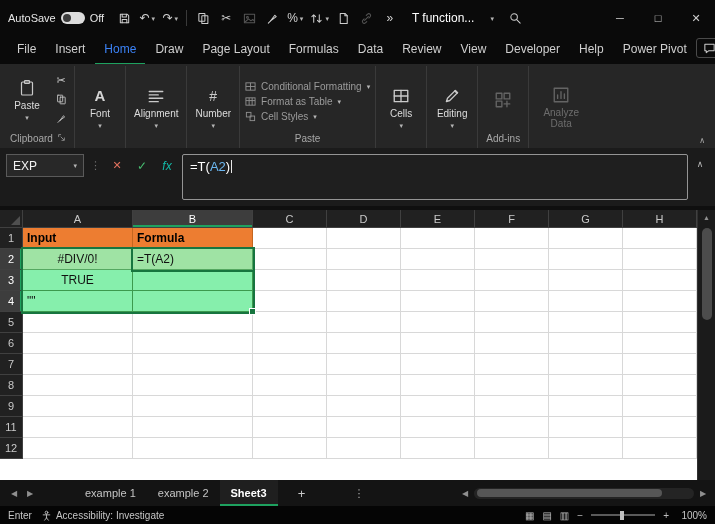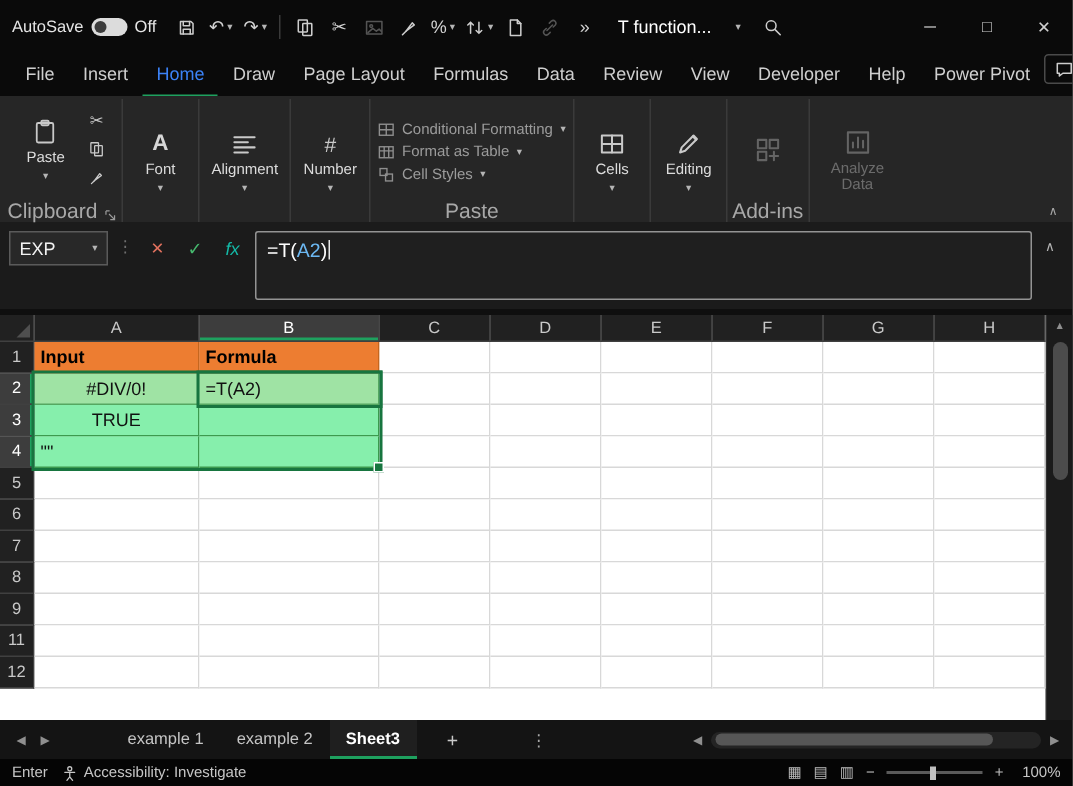--- a/index.html
+++ b/index.html
@@ -14,48 +14,48 @@
 .knob{position:absolute;left:2px;top:2px;width:8px;height:8px;border-radius:50%;background:#3c3c3c}
 .tbtn{height:26px;min-width:22px;display:flex;align-items:center;justify-content:center;gap:2px;color:#d2d2d2;font-size:12px;padding:0 3px}
 .chev{font-size:7px;color:#b5b5b5;line-height:1}
 .dim{opacity:.38}
 .tb-sep{width:1px;height:16px;background:#3a3a3a;margin:0 4px}
 .doc-title{display:flex;align-items:center;gap:16px;color:#fff;font-size:12px;margin:0 10px;white-space:nowrap}
 .win-controls{margin-left:auto;display:flex;height:36px}
 .win-controls .tbtn{width:38px;height:36px;font-size:11px;color:#cfcfcf}
 .i13{width:13px;height:13px;fill:none;stroke:#cdcdcd;stroke-width:1.1;stroke-linecap:round;stroke-linejoin:round}
 
-.tabrow{height:28px;background:#0a0a0a;display:flex;align-items:flex-start;padding:0 8px;flex:none}
+.tabrow{height:28px;background:#0a0a0a;display:flex;align-items:center;padding:0 8px;flex:none}
 #ribbon-tabs{display:flex;align-items:flex-end;gap:1px}
 .rtab{padding:6px 9px 7px;font-size:12px;color:#cfcfcf;border-bottom:2px solid transparent;white-space:nowrap}
 .rtab.active{color:#3b82f6;border-bottom-color:#1ea15f}
 .tab-actions{margin-left:auto;display:flex;gap:6px;align-items:center;padding-bottom:4px}
 .tact{width:27px;height:20px;border:1px solid #4a4a4a;border-radius:3px;display:flex;align-items:center;justify-content:center}
 
 .ribbon{height:84px;background:#262626;display:flex;align-items:stretch;padding:2px 2px 0;position:relative;flex:none}
 .rgroup{display:flex;flex-direction:column;padding:1px 3px 0}
 .rgroup+.rgroup{border-left:1px solid #3a3a3a}
 .rgroup-content{flex:1;display:flex;align-items:center;justify-content:center;gap:2px}
-.rgroup-label{height:15px;font-size:14px;color:#a8a8a8;display:flex;align-items:flex-end;justify-content:center;gap:4px}
+.rgroup-label{height:15px;font-size:10px;color:#a8a8a8;display:flex;align-items:flex-start;justify-content:center;gap:4px}
 .bigbtn{display:flex;flex-direction:column;align-items:center;justify-content:center;gap:3px;padding:3px 5px;font-size:10px;color:#dcdcdc;min-width:44px;text-align:center}
 .i18{width:18px;height:18px;fill:none;stroke:#c9c9c9;stroke-width:1.2;stroke-linecap:round;stroke-linejoin:round}
 .minicol{display:flex;flex-direction:column;gap:2px;align-self:flex-start;padding-top:5px}
 .minibtn{width:20px;height:17px;display:flex;align-items:center;justify-content:center;color:#c9c9c9;font-size:11px}
 .i11{width:11px;height:11px;fill:none;stroke:#c9c9c9;stroke-width:1.1;stroke-linecap:round;stroke-linejoin:round}
 .styles-col{display:flex;flex-direction:column;gap:4px;align-items:flex-start;padding:2px 2px 0}
 .stylerow{display:flex;align-items:center;gap:5px;font-size:10px;color:#9b9b9b;white-space:nowrap}
 .i10{width:11px;height:11px;fill:none;stroke:#8f8f8f;stroke-width:1}
 .launcher{width:9px;height:9px;fill:none;stroke:#9a9a9a;stroke-width:1}
 .ribbon-collapse{position:absolute;right:10px;bottom:3px;color:#a8a8a8;font-size:8px}
 .fontA{font-size:15px;font-weight:bold;color:#d6d6d6;line-height:18px}
 .hashI{font-size:14px;color:#c9c9c9;line-height:18px}
 .an-label{width:48px;line-height:1.15}
 
 .formulabar{height:58px;background:#1b1b1b;display:flex;align-items:flex-start;padding:6px 8px 0 6px;gap:5px;flex:none}
-.namebox{width:66px;height:23px;background:#282828;border:1px solid #5a5a5a;display:flex;align-items:center;justify-content:space-between;padding:0 6px;font-size:12px;color:#f2f2f2}
+.namebox{width:78px;height:23px;background:#282828;border:1px solid #5a5a5a;display:flex;align-items:center;justify-content:space-between;padding:0 6px;font-size:12px;color:#f2f2f2}
 .fb-dots{color:#6f6f6f;font-size:11px;line-height:23px;padding:0 1px}
 .fbtn{width:20px;height:23px;display:flex;align-items:center;justify-content:center;font-size:12px}
 .fx-cancel{color:#e0715e;font-size:11px}
 .fx-enter{color:#46b96e;font-size:12px}
 .fx-label{color:#14b8a6;font-style:italic;font-size:12px}
 .formula-input{flex:1;height:46px;background:#1f1f1f;border:1px solid #949494;border-radius:2px;padding:2px 7px;font-size:13px;color:#fff;line-height:20px;white-space:pre}
 .formula-input .ref{color:#6cb8f2}
 .caret{display:inline-block;width:1px;height:13px;background:#e8e8e8;vertical-align:-2px;margin-left:1px}
 .fb-collapse{width:14px;color:#b5b5b5;font-size:9px;padding-top:5px;text-align:center}
 .gap{height:4px;background:#0f0f0f;flex:none}

